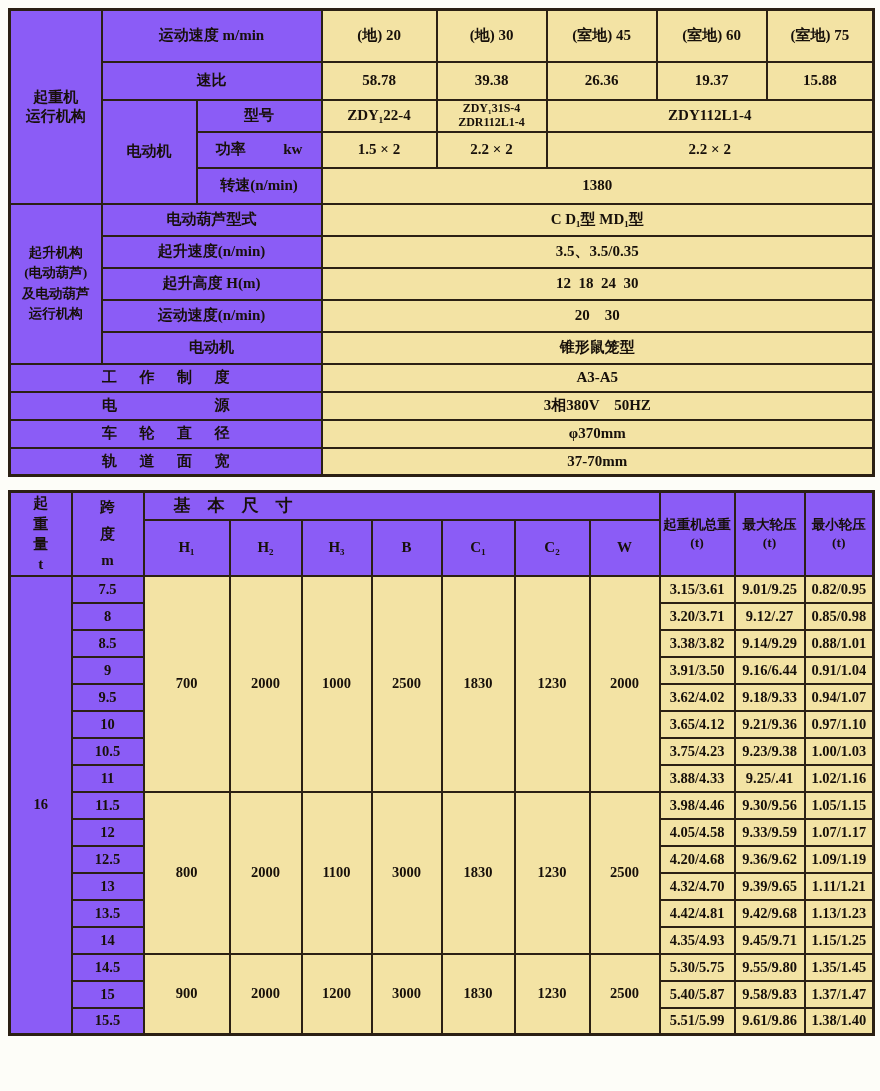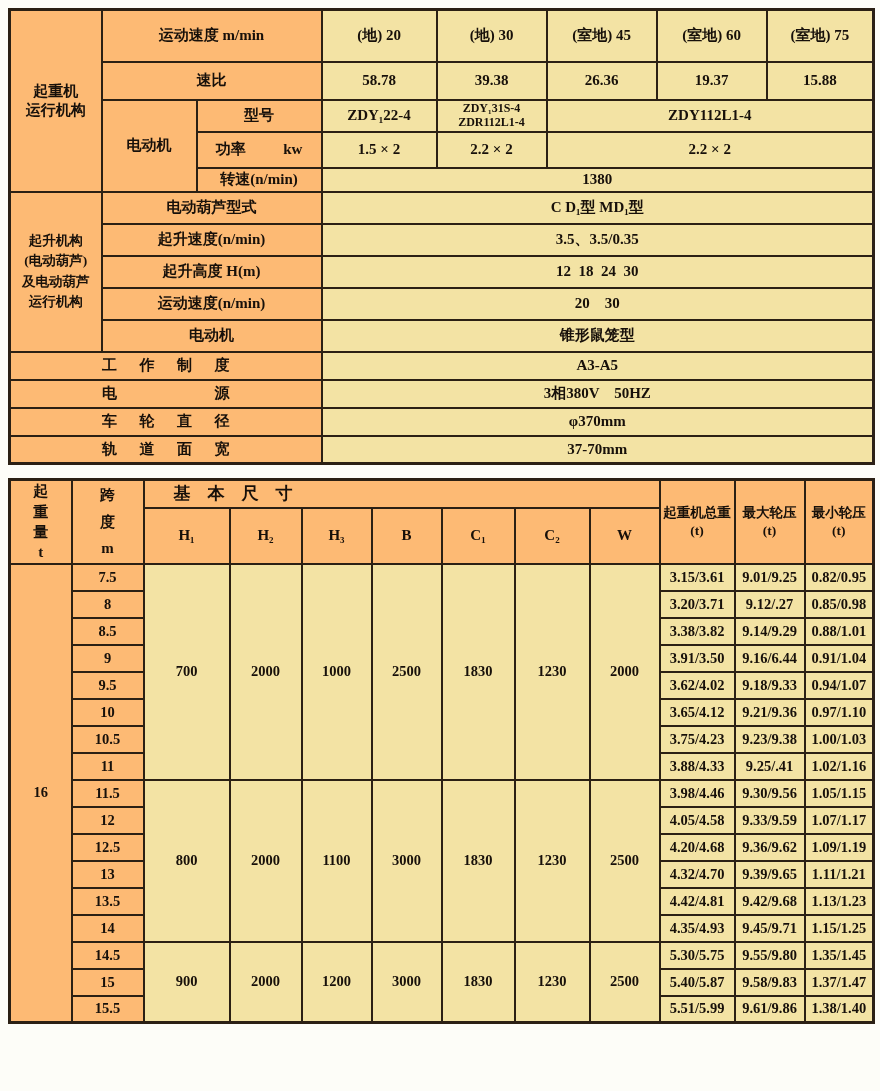--- a/index.html
+++ b/index.html
@@ -15,33 +15,33 @@
   table {
     border-collapse: collapse; table-layout: fixed; width: 864px;
     border: 3px solid #2b2014;
   }
   td, th {
     border: 2px solid #2b2014;
     text-align: center; vertical-align: middle;
     font-size: 15px; font-weight: bold; padding: 0 2px;
     overflow: hidden;
   }
-  .lbl { background: #fdba74; }
+  .lbl { background: #8b5cf6; }
   .val { background: #f3e3a4; }
   .pre  { white-space: pre; }
   .prel { white-space: pre-line; text-align: center; }
   .small  { font-size: 12px; line-height: 1.15; }
   .small2 { font-size: 13.5px; line-height: 1.5; }
 
   
   #spec-table tr.r-speed td  { height: 52px; }
   #spec-table tr.r-ratio td  { height: 38px; }
   #spec-table tr.r-model td  { height: 32px; }
   #spec-table tr.r-power td  { height: 36px; }
-  #spec-table tr.r-rpm td    { height: 24px; }
+  #spec-table tr.r-rpm td    { height: 36px; }
   #spec-table tr.r-hoist td  { height: 32px; }
   #spec-table tr.r-gen td    { height: 28px; }
 
   .gap { height: 13px; }
 
   
   #dim-table thead tr.h1 th { height: 28px; }
   #dim-table thead tr.h2 th { height: 56px; }
   #dim-table tbody td { height: 27px; font-size: 14.5px; }
   .basic-hdr { text-align: left; padding-left: 29px; font-size: 17px; margin-top: 12px; }

